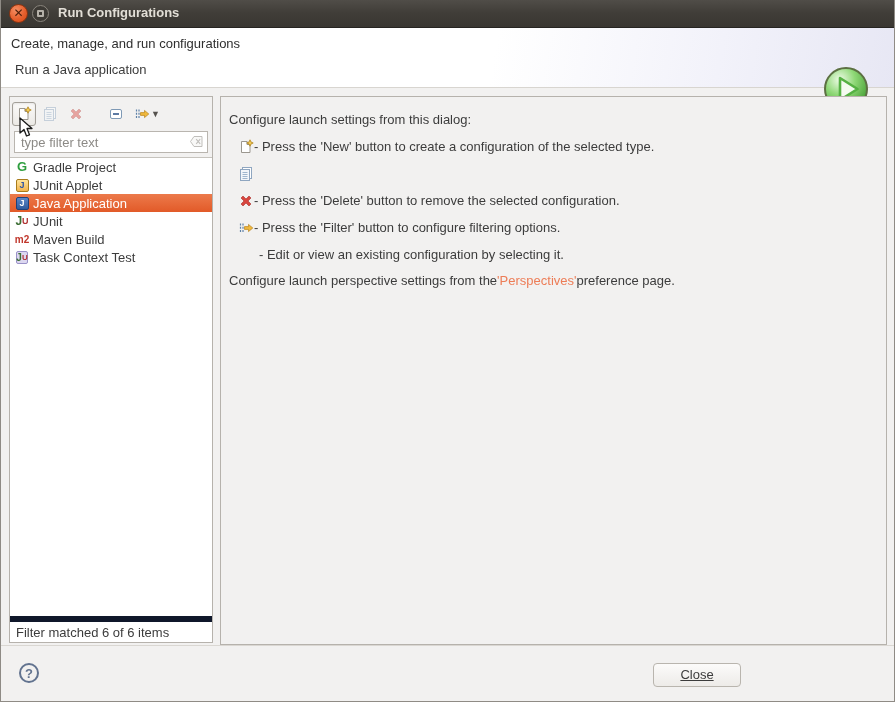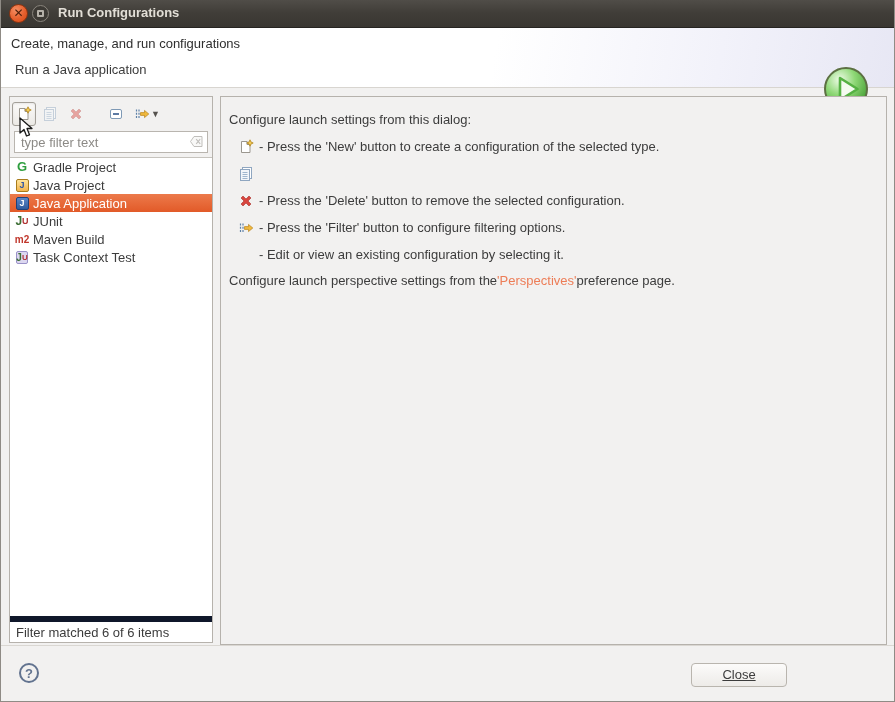--- a/index.html
+++ b/index.html
@@ -99,40 +99,40 @@
   .ico-u { font-size:9px; font-weight:bold; color:#b03434; }
   .ico-m2 { font-size:10px; font-weight:bold; color:#c0362b; }
   .ico-taskdoc {
     width:12px; height:13px; background:#dcd7f0; border:1px solid #9a92c8; border-radius:2px;
     display:flex; align-items:center; justify-content:center;
   }
   .tree-status { flex:none; height:26px; background:#ffffff; border-top:6px solid #0f172a; font-size:13px; color:#3c3c3c; display:flex; align-items:center; padding-left:6px; }
 
   
   .instr-intro { height:24px; display:flex; align-items:center; margin-bottom:2px; }
-  .instr-line { height:27px; display:flex; align-items:center; gap:5px; padding-left:9px; }
+  .instr-line { height:27px; display:flex; align-items:center; padding-left:9px; }
   .instr-line .li-ico { width:16px; height:16px; flex:none; display:flex; align-items:center; justify-content:center; }
   .instr-line.noicon { padding-left:30px; }
   .perspective-line { height:24px; display:flex; align-items:center;text-align:right; }
   .link { color:#ed7d57; }
 
   
   .footer-sep { position:absolute; left:0; top:645px; width:895px; border-top:1px solid #dad7d2; }
   .help-btn {
     position:absolute; left:18px; top:663px; width:20px; height:20px; border-radius:50%;
     border:2px solid #62738f; color:#62738f; font-weight:bold; font-size:13px;
     display:flex; align-items:center; justify-content:center; background:transparent;
   }
   .btn {
     position:absolute; top:663px; height:24px; border:1px solid #b9b5ae; border-radius:4px;
     background:linear-gradient(180deg,#fcfbfa,#edebe8);
     font-size:13px; color:#3c3c3c; text-align:center; line-height:22px;
     font-family:"Liberation Sans","DejaVu Sans",sans-serif;
   }
-  .btn-close { left:690px; width:96px;text-decoration:underline; }
+  .btn-close { left:652px; width:88px;text-decoration:underline; }
   .btn-run { left:778px; width:105px; color:#a7a49f; }
 
   .cursor { position:absolute; left:18px; top:117px; width:15px; height:21px; z-index:50; }
 </style>
 </head>
 <body>
 
 <div class="window">
 
   <div class="titlebar">
@@ -212,21 +212,21 @@
       <div class="tree-item">
         <span class="tree-ico">
             <span class="ico-gradle">G</span>
           </span>
         <span>Gradle Project</span>
       </div>
       <div class="tree-item">
         <span class="tree-ico">
             <span class="ico-win ico-applet">J</span>
           </span>
-        <span>Java Project</span>
+        <span>JUnit Applet</span>
       </div>
       <div class="tree-item selected">
         <span class="tree-ico">
             <span class="ico-win ico-javaapp">J</span>
           </span>
         <span>Java Application</span>
       </div>
       <div class="tree-item">
         <span class="tree-ico">
             <span class="ico-j">J</span>

